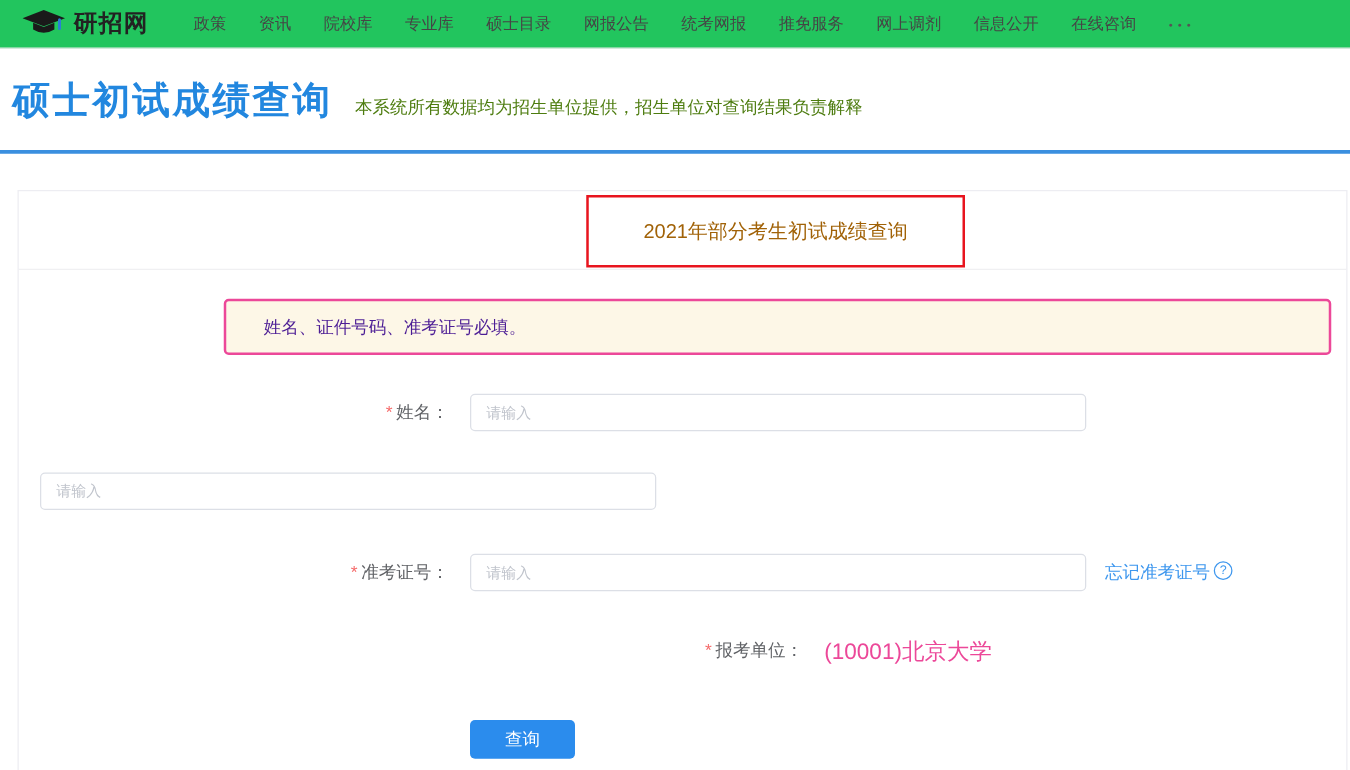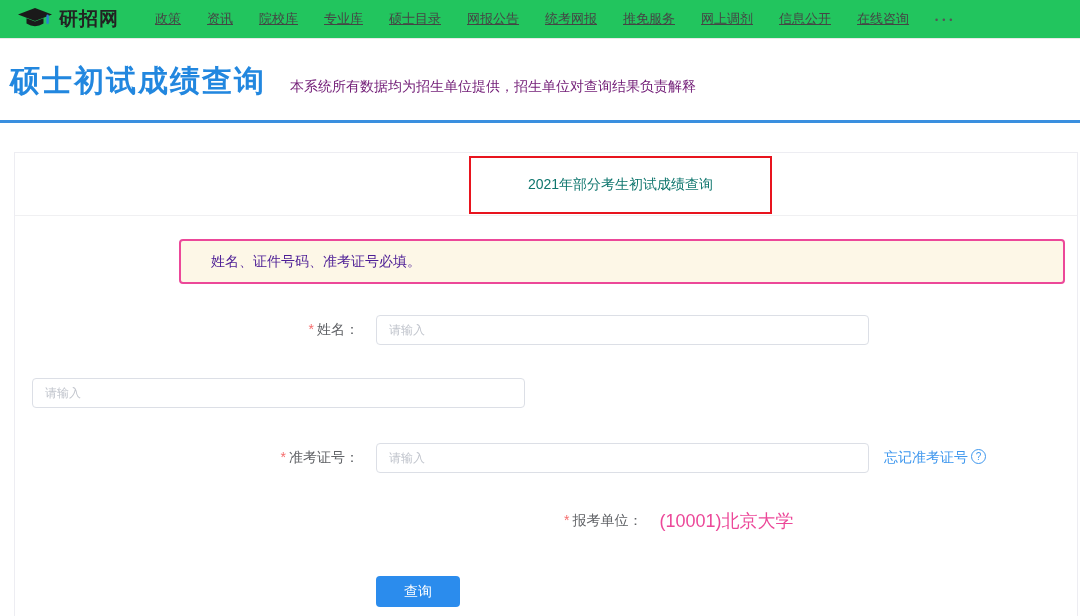--- a/index.html
+++ b/index.html
@@ -5,33 +5,33 @@
   * { margin:0; padding:0; box-sizing:border-box; }
   html,body { background:#fff; }
   body { font-family:"Liberation Sans", sans-serif; }
   .screen { position:relative; width:1080px; height:616px; background:#fff; overflow:hidden; }
 
   
   .top-nav { display:flex; align-items:center; height:39px; padding:0 18px; border-bottom:1px solid #e9e9e9; background:#22c55e; }
   .logo { display:flex; align-items:center; gap:7px; cursor:pointer; flex:0 0 auto; }
   .logo-text { font-size:19px; font-weight:bold; color:#222; letter-spacing:1px; }
   .nav-items { display:flex; align-items:center; gap:26px; margin-left:36px; font-size:13px; color:#454545; }
-  .nav-item { cursor:pointer; white-space:nowrap;text-decoration:underline; }
+  .nav-item { cursor:pointer; white-space:nowrap; }
   .nav-more { font-size:9px; letter-spacing:4px; color:#555; cursor:pointer; padding-top:2px; }
 
   
   .page-header { display:flex; align-items:baseline; padding:27px 0 24px 10px; border-bottom:3px solid #3a8fdf; background:#fff; }
   .page-title { font-size:30px; font-weight:bold; color:#2287df; letter-spacing:2px; line-height:1; }
-  .page-subtitle { font-size:14px; color:#701a75; margin-left:24px; }
+  .page-subtitle { font-size:14px; color:#4d7c0f; margin-left:18px; }
 
   
   .query-card { position:relative; margin:29px 0 0 14px; width:1064px; height:467px; border:1px solid #ededf2; background:#fff; }
   .card-header { position:relative; height:63px; border-bottom:1px solid #f0f0f2; }
   .annotation-box { position:absolute; left:454px; top:3px; width:303px; height:58px; border:2px solid #e8141e; display:flex; align-items:center; justify-content:center; z-index:2; background:transparent; }
-  .card-title { font-size:14px; color:#0f766e; }
+  .card-title { font-size:16px; color:#a16207; }
 
   .notice-banner { margin:23px 12px 0 164px; height:45px; display:flex; align-items:center; padding:0 30px; background:#fdf7e7; border:2px solid #ec4899; border-radius:4px; font-size:14px; color:#4c1d95; }
 
   .form-row { display:flex; align-items:center; }
   .row-name   { margin-top:31px; }
   .row-id     { margin-top:33px; }
   .row-ticket { margin-top:35px; }
   .row-unit   { margin-top:36px;justify-content:center; }
   .row-submit { margin-top:43px; padding-left:361px; }
 

